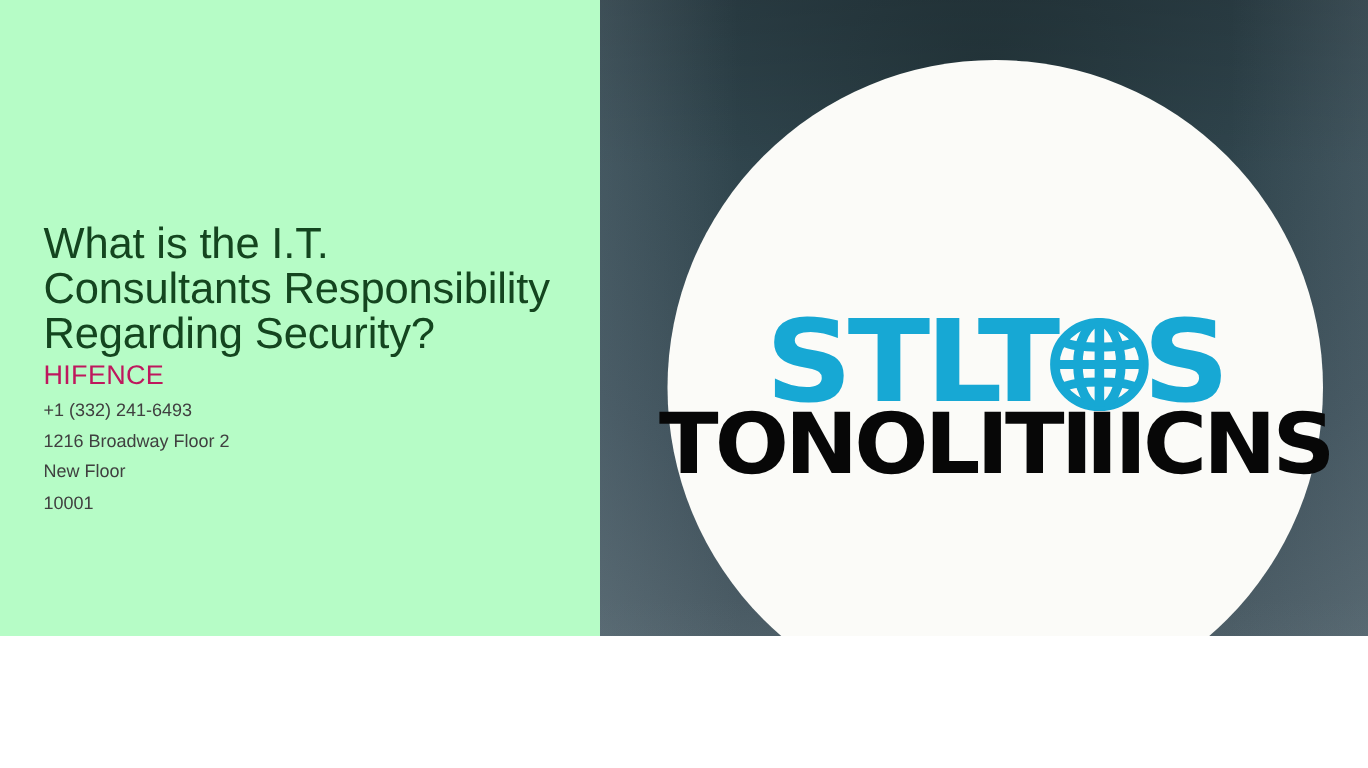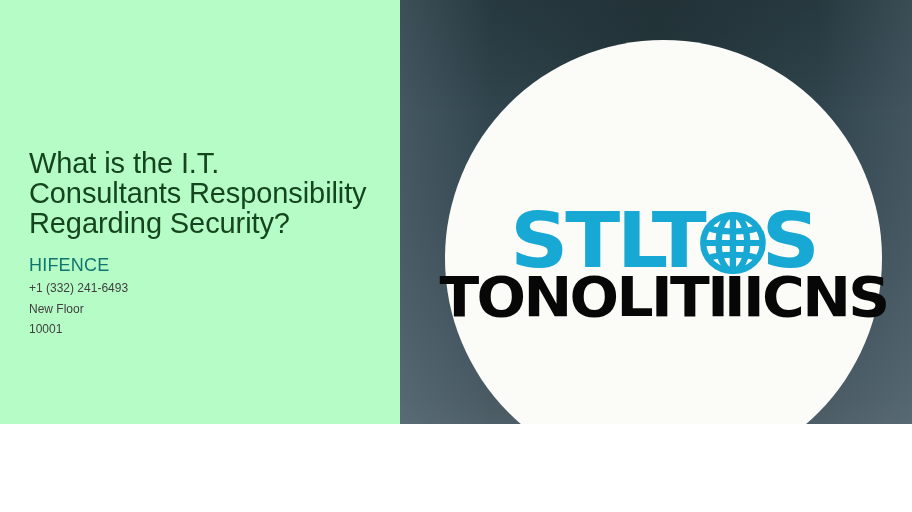--- a/index.html
+++ b/index.html
@@ -45,25 +45,25 @@
     padding: 0;
     font-size: 29px;
     line-height: 30px;
     font-weight: normal;
     letter-spacing: -0.1px;
     color: #14451f;
     font-family: "Liberation Sans", sans-serif;
   }
 
   #brand-name {
-    margin: 16px 0 0 0;
+    margin: 1px 0 0 0;
     font-size: 18px;
     line-height: 22px;
     font-weight: normal;
-    color: #0f766e;
+    color: #be185d;
     letter-spacing: 0.2px;
   }
 
   .contact-line {
     font-size: 12px;
     line-height: 20.5px;
     color: #404040;
     white-space: nowrap;
   }
 
@@ -172,20 +172,21 @@
 
   <div id="left-panel">
     <div id="text-block">
 
       <h1 id="slide-heading">What is the I.T. Consultants Responsibility Regarding Security?</h1>
 
       <div id="brand-name">HIFENCE</div>
 
       <div id="contact-list">
         <div class="contact-line">+1 (332) 241-6493</div>
+        <div class="contact-line">1216 Broadway Floor 2</div>
         <div class="contact-line">New Floor</div>
         <div class="contact-line">10001</div>
       </div>
 
 
     </div>
   </div>
 
   <div id="right-panel">
     <div id="panel-gradient"></div>

